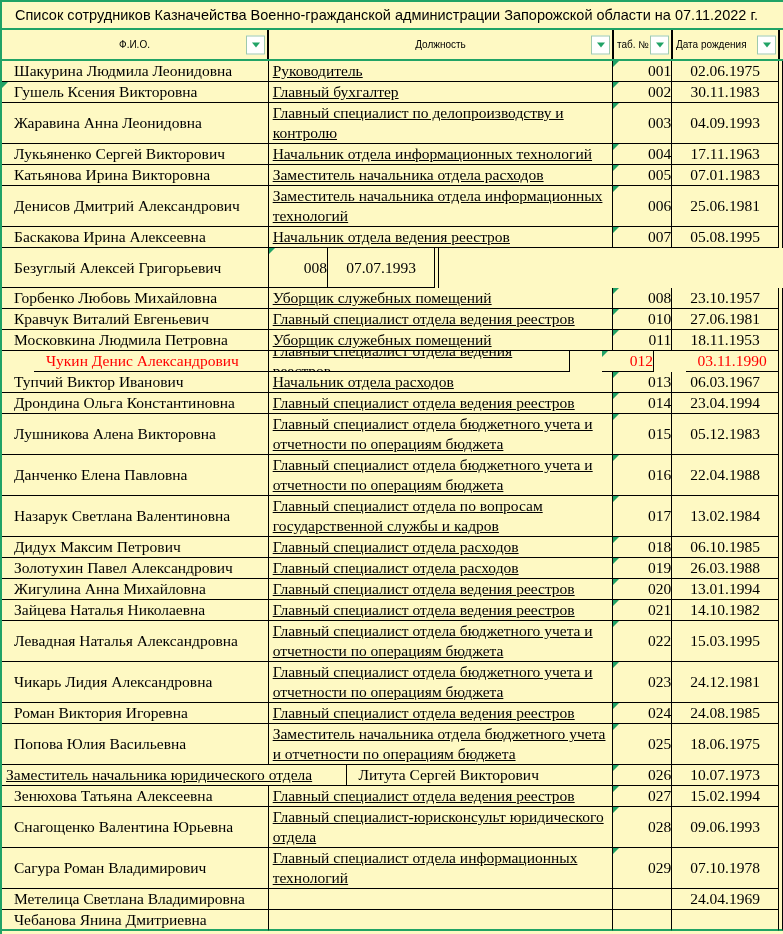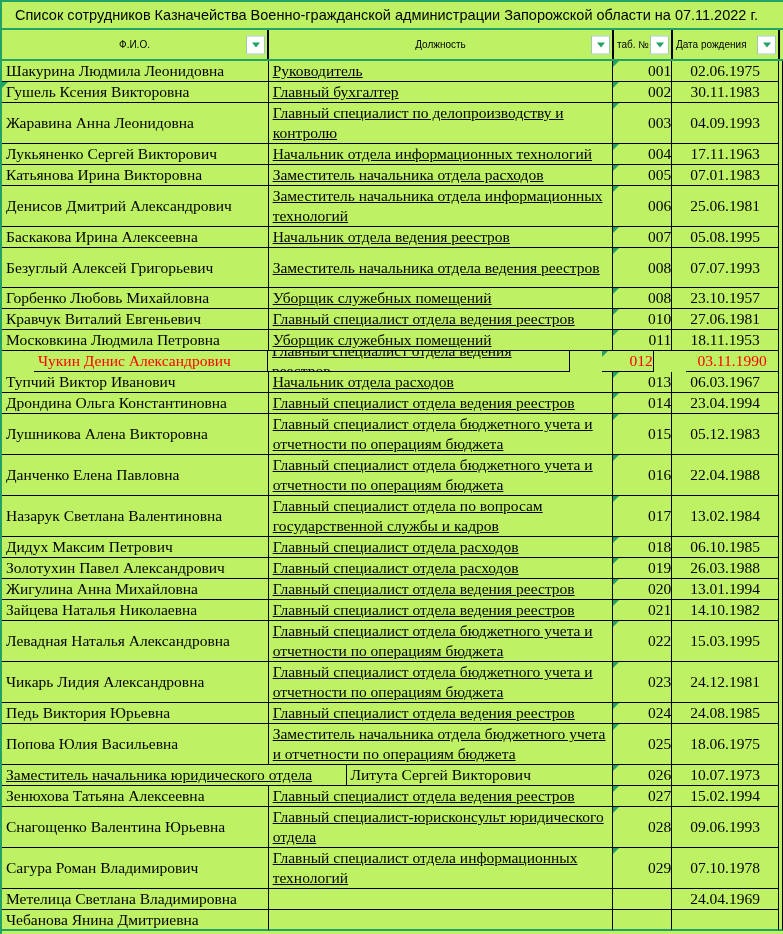--- a/index.html
+++ b/index.html
@@ -1,20 +1,20 @@
 <!DOCTYPE html>
 <html style="--green: #21a366; --red: #ff0000; --line: #000000;"><head>
 <meta charset="utf-8">
 <style>
   :root { --green:#21a366; --red:#ff0000; --line:#000; }
   html,body { margin:0; padding:0; background:#fff; }
   .sheet {
     width:783px; height:934px; box-sizing:border-box; overflow:hidden;
     border-left:2px solid var(--green); border-top:2px solid var(--green);
-    background:#bef264; position:relative;
+    background:#fef9c3; position:relative;
     font-family:"Liberation Serif", serif; color:#000;
   }
   
   .title-row {
     height:28px; box-sizing:border-box; border-bottom:2px solid var(--green);
     display:flex; align-items:center; padding-left:13px;
     font-family:"Liberation Sans", sans-serif; font-size:14.5px; white-space:nowrap; overflow:hidden;
   }
   
   .hrow { display:flex; height:31px; box-sizing:border-box; border-bottom:2px solid var(--green); }
@@ -34,21 +34,21 @@
     display:flex; align-items:center; justify-content:center; cursor:pointer;
   }
   .tri { width:0; height:0; border-left:4px solid transparent; border-right:4px solid transparent; border-top:5px solid var(--green); }
   
   .row { display:flex; }
   .cell {
     box-sizing:border-box; border-right:1px solid var(--line); border-bottom:1px solid var(--line);
     overflow:hidden; display:flex; align-items:center; position:relative;
     font-size:15.5px; line-height:20px;
   }
-  .cell.name { width:267px; padding-left:4px; }
+  .cell.name { width:267px; padding-left:12px; }
   .cell.pos  { width:345px; padding-left:4px;text-decoration:underline; }
   .cell.num  { width:59px;  justify-content:flex-end; }
   .cell.dob  { width:107px; justify-content:center; }
   .spacer { width:4px; box-sizing:border-box; border-right:1px solid var(--line); }
   .row.s .cell, .row.s .spacer { height:21px; }
   .row.d .cell, .row.d .spacer { height:41px; }
   .row.t .cell, .row.t .spacer { height:40px; }
   .row.last .cell, .row.last .spacer { border-bottom:2px solid var(--green); }
   .red { color:var(--red);margin-left:32px; }
   .flag::after {
@@ -195,23 +195,20 @@
         </div>
         <div class="cell dob">
           <span>05.08.1995</span>
         </div>
         <div class="spacer"></div>
       </div>
       <div class="row t">
         <div class="cell name">
           <span>Безуглый Алексей Григорьевич</span>
         </div>
-        <div class="cell pos">
-          <span>Заместитель начальника отдела ведения реестров</span>
-        </div>
         <div class="cell num flag">
           <span>008</span>
         </div>
         <div class="cell dob">
           <span>07.07.1993</span>
         </div>
         <div class="spacer"></div>
       </div>
       <div class="row s">
         <div class="cell name">
@@ -433,21 +430,21 @@
         <div class="cell num flag">
           <span>023</span>
         </div>
         <div class="cell dob">
           <span>24.12.1981</span>
         </div>
         <div class="spacer"></div>
       </div>
       <div class="row s">
         <div class="cell name">
-          <span>Педь Виктория Юрьевна</span>
+          <span>Роман Виктория Игоревна</span>
         </div>
         <div class="cell pos">
           <span>Главный специалист отдела ведения реестров</span>
         </div>
         <div class="cell num flag">
           <span>024</span>
         </div>
         <div class="cell dob">
           <span>24.08.1985</span>
         </div>

